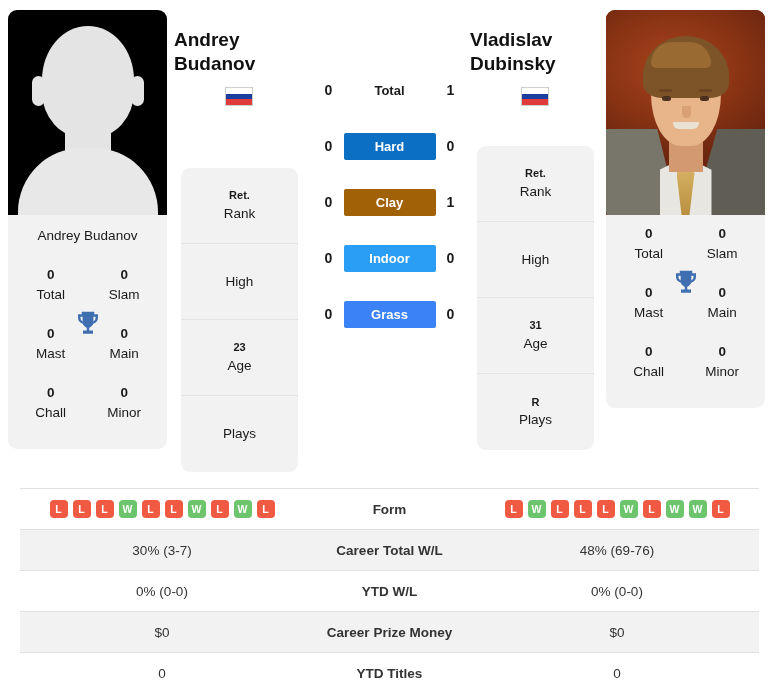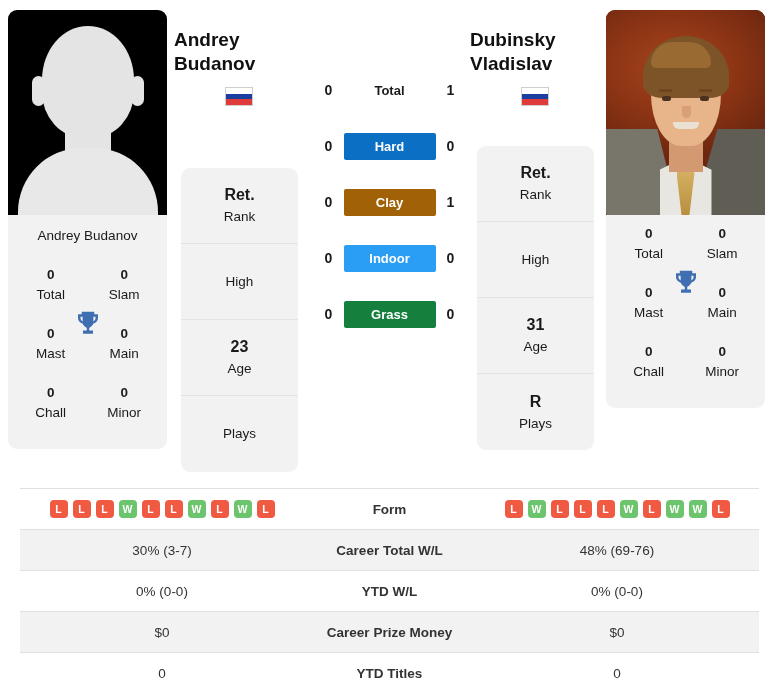--- a/index.html
+++ b/index.html
@@ -222,21 +222,21 @@
   .attr-row {
     height: 76px;
     display: flex;
     flex-direction: column;
     align-items: center;
     justify-content: center;
     border-bottom: 1px solid #e4e4e4;
   }
   .attr-row:last-child { border-bottom: none; }
   .attr-val {
-    font-size: 16px;
+    font-size: 11px;
     font-weight: bold;
     line-height: 1.5;
     min-height: 1px;
   }
   .attr-lab {
     font-size: 13.5px;
     line-height: 1.5;
   }
 
   
@@ -418,21 +418,21 @@
       <div class="h2h-mid bar" style="background:#a16207">Clay</div>
       <div class="h2h-score">1</div>
     </div>
     <div class="h2h-row">
       <div class="h2h-score">0</div>
       <div class="h2h-mid bar" style="background:#2a9df4">Indoor</div>
       <div class="h2h-score">0</div>
     </div>
     <div class="h2h-row">
       <div class="h2h-score">0</div>
-      <div class="h2h-mid bar" style="background:#15803d">Grass</div>
+      <div class="h2h-mid bar" style="background:#3b82f6">Grass</div>
       <div class="h2h-score">0</div>
     </div>
   </div>
 
   <div class="attr-card right">
     <div class="attr-row">
       <div class="attr-val">Ret.</div>
       <div class="attr-lab">Rank</div>
     </div>
     <div class="attr-row">
@@ -443,22 +443,22 @@
       <div class="attr-val">31</div>
       <div class="attr-lab">Age</div>
     </div>
     <div class="attr-row">
       <div class="attr-val">R</div>
       <div class="attr-lab">Plays</div>
     </div>
   </div>
 
   <div class="name-block right">
+    <div class="pname">Vladislav</div>
     <div class="pname">Dubinsky</div>
-    <div class="pname">Vladislav</div>
     <div class="flag"></div>
   </div>
 
   <div class="player-card right">
     <div class="photo portrait">
       <div class="p-bg"></div>
       <div class="p-suit-l"></div>
       <div class="p-suit-r"></div>
       <div class="p-shirt"></div>
       <div class="p-tie"></div>

